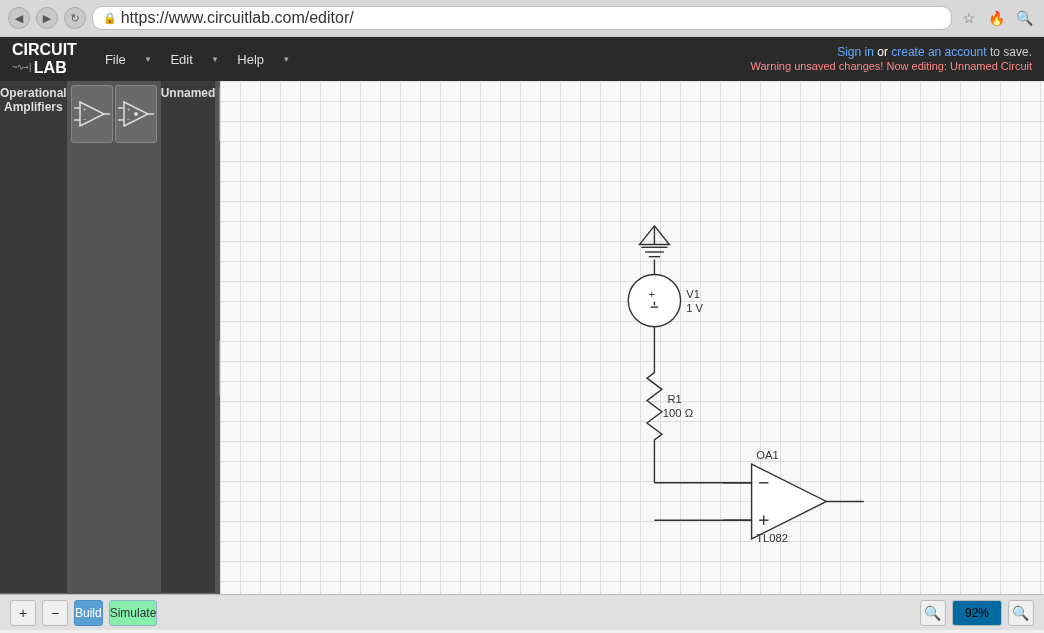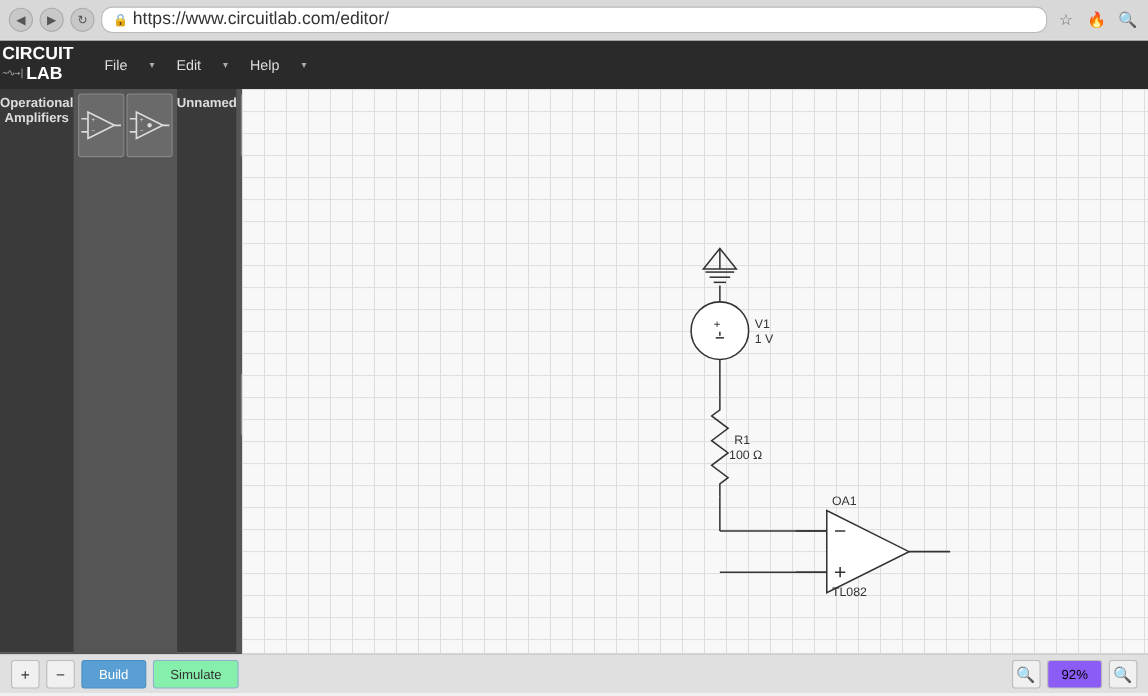--- a/index.html
+++ b/index.html
@@ -12,21 +12,21 @@
     .address-bar { flex: 1; height: 24px; background: white; border: 1px solid #bbb; border-radius: 10px; padding: 0 10px; font-size: 12px; color: #333; display: flex; align-items: center; gap: 4px; }
     .address-bar .lock-icon { color: #4a4; font-size: 11px; }
     .address-text { color: #333; font-size: 16px; }
     .browser-actions { display: flex; gap: 6px; }
     .browser-action-btn { width: 22px; height: 22px; display: flex; align-items: center; justify-content: center; color: #666; font-size: 14px; cursor: pointer; }
 
     
     .app-container { display: flex; flex-direction: column; height: 593px; }
 
     
-    .top-bar { background: #2a2a2a; color: white; display: flex; align-items: center; justify-content: space-between; padding: 0 2px; height: 44px; flex-shrink: 0; }
+    .top-bar { background: #2a2a2a; color: white; display: flex; align-items: center; justify-content: space-between; padding: 0 12px; height: 44px; flex-shrink: 0; }
     .top-bar-left { display: flex; align-items: center; gap: 20px; }
     .logo { display: flex; align-items: center; gap: 2px; }
     .logo-text { font-size: 16px; font-weight: bold; color: white; line-height: 1.1; }
     .menu-items { display: flex; gap: 4px; }
     .menu-item { color: #ddd; font-size: 13px; padding: 4px 8px; cursor: pointer; display: flex; align-items: center; gap: 20px; border-radius: 3px; }
     .menu-arrow { font-size: 9px; color: #aaa; }
     .top-bar-right { text-align: right; font-size: 12px; }
     .top-bar-right .sign-in-link { color: #6af; cursor: pointer; }
     .top-bar-right .create-link { color: #6af; cursor: pointer; }
     .top-bar-right .warning-text { color: #f88; font-size: 11px; }
@@ -43,25 +43,25 @@
     .component-cell svg { width: 40px; height: 40px; }
 
     
     .canvas-area { flex: 1; background-image: 
       linear-gradient(to right, #ddd 1px, transparent 1px),
       linear-gradient(to bottom, #ddd 1px, transparent 1px);
     background-size: 20px 20px; background-color: #f8f8f8; position: relative; overflow: hidden; }
 
     
     .bottom-bar { background: #e0e0e0; border-top: 1px solid #bbb; height: 36px; display: flex; align-items: center; padding: 0 10px; gap: 6px; flex-shrink: 0; }
-    .bottom-btn { height: 26px; padding: 0 15px; border: 1px solid #bbb; border-radius: 3px; background: #f0f0f0; cursor: pointer; font-size: 12px; color: #333; display: flex; align-items: center; justify-content: center; }
+    .bottom-btn { height: 26px; padding: 0 0; border: 1px solid #bbb; border-radius: 3px; background: #f0f0f0; cursor: pointer; font-size: 12px; color: #333; display: flex; align-items: center; justify-content: center; }
     .bottom-btn.icon-btn { width: 26px; padding: 0; font-size: 14px; }
     .bottom-btn.primary { background: #5a9fd4; color: white; border-color: #4a8fc4; }
     .spacer { flex: 1; }
-    .zoom-display { height: 26px; padding: 0 8px; background: #8b5cf6; border: 1px solid #bbb; border-radius: 3px; font-size: 12px; display: flex; align-items: center; min-width: 50px; justify-content: center; }
+    .zoom-display { height: 26px; padding: 0 8px; background: #0369a1; border: 1px solid #bbb; border-radius: 3px; font-size: 12px; display: flex; align-items: center; min-width: 50px; justify-content: center; }
 
     
     .circuit-svg { position: absolute; top: 0; left: 0; width: 100%; height: 100%; }
   </style>
 </head>
 <body>
 
 <div class="browser-chrome">
   <div class="browser-nav">
     <div class="nav-btn">◀</div>
@@ -104,20 +104,31 @@
         <div class="menu-item">
           <span>Edit</span>
           <span class="menu-arrow">▾</span>
         </div>
         <div class="menu-item">
           <span>Help</span>
           <span class="menu-arrow">▾</span>
         </div>
       </div>
     </div>
+    <div class="top-bar-right">
+      <div>
+        <span class="sign-in-link">Sign in</span>
+        <span> or </span>
+        <span class="create-link">create an account</span>
+        <span style="color:#ccc"> to save.</span>
+      </div>
+      <div>
+        <span class="warning-text">Warning unsaved changes! Now editing: Unnamed Circuit</span>
+      </div>
+    </div>
   </div>
 
   <div class="main-content">
 
     <div class="sidebar">
 
       <div class="sidebar-category">Operational Amplifiers</div>
       <div class="component-grid two-col">
         <div class="component-cell">
           <svg viewBox="0 0 40 40" fill="none" stroke="#ddd" stroke-width="1.5">

